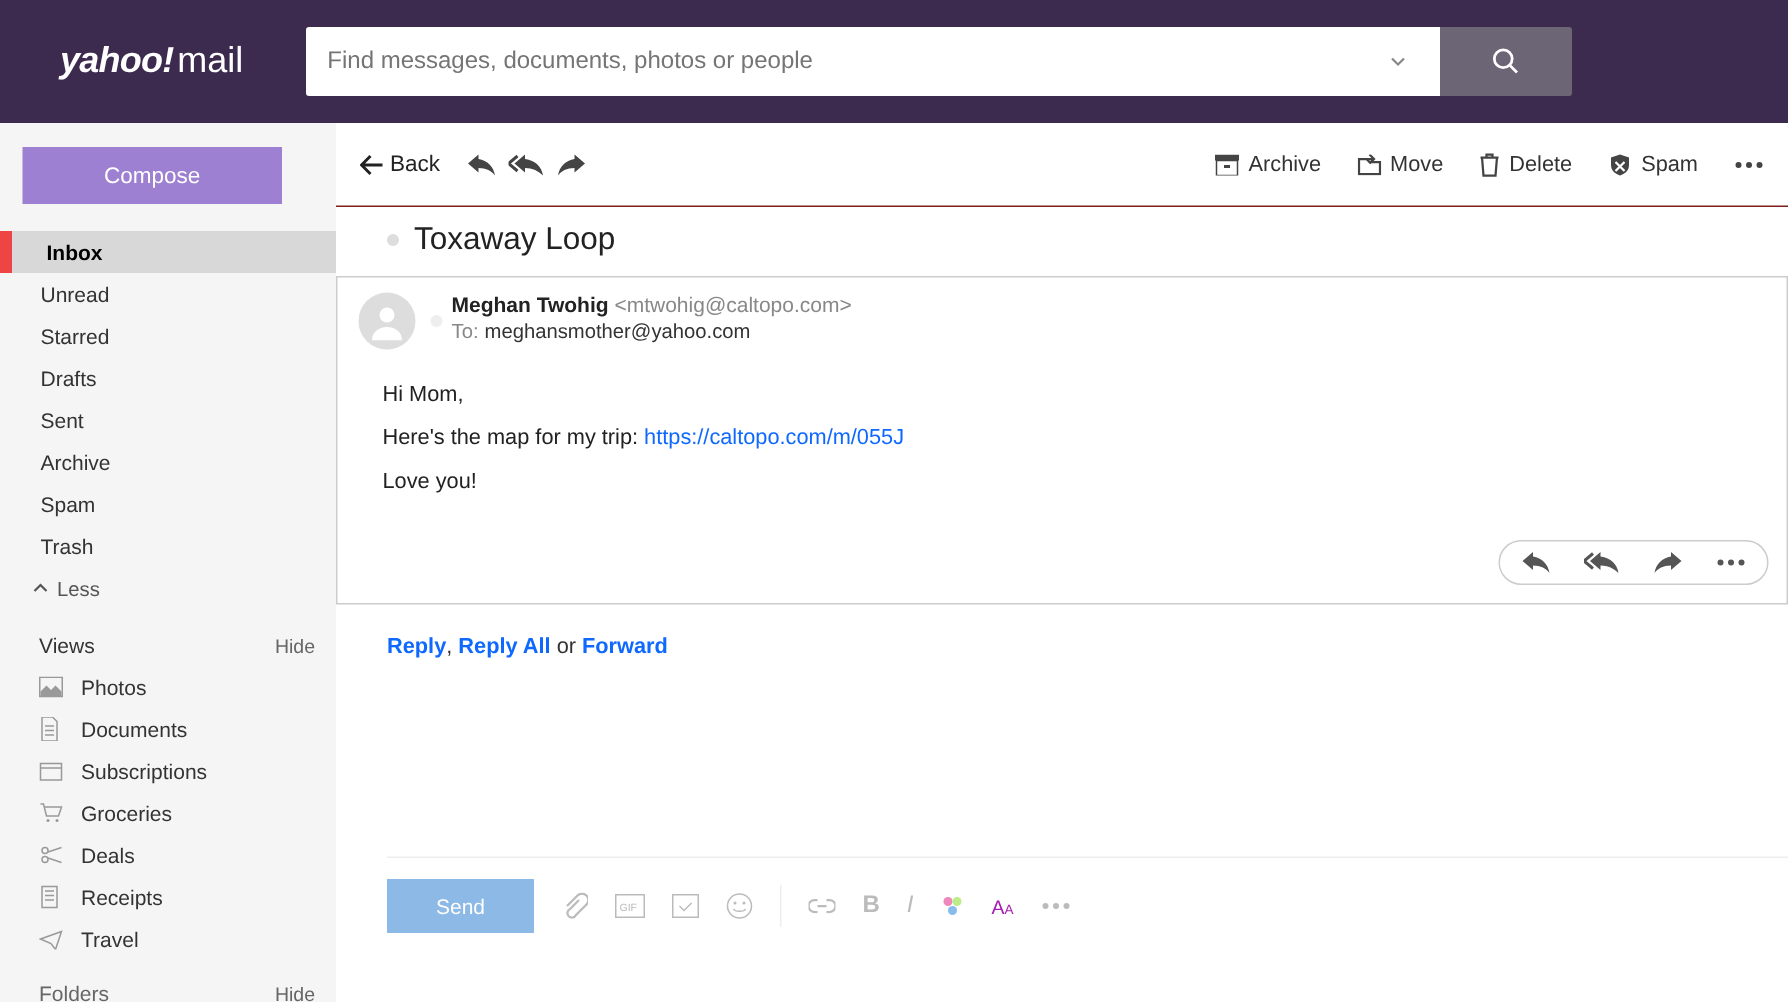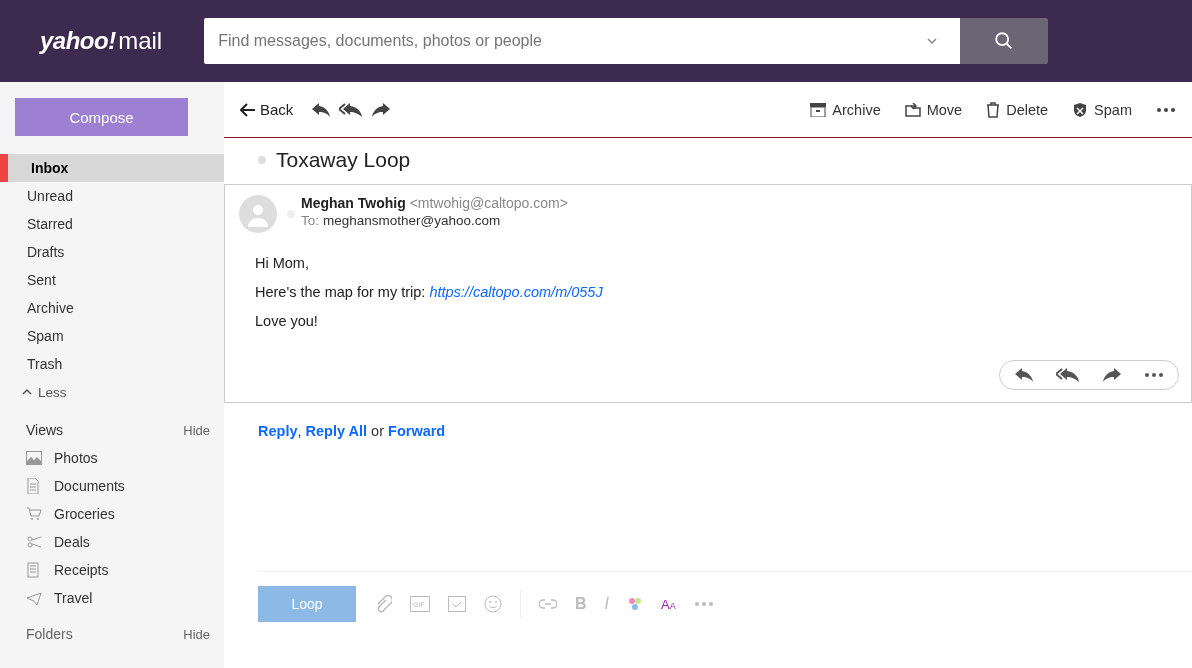--- a/index.html
+++ b/index.html
@@ -41,21 +41,21 @@
 .message-card { border: 1px solid #ccc; margin: 0 0 0 0; }
 .msg-header { padding: 10px 2px 2px 14px; display:flex; }
 .avatar { width:38px; height:38px; border-radius:50%; background:#ddd; display:flex; align-items:center; justify-content:center; color:#fff; margin-right:10px; flex-shrink:0; }
 .av-dot { width:8px; height:8px; border-radius:50%; background:#eee; margin-right:6px; align-self:center;}
 .from-block { font-size:14px; color:#333; }
 .from-name { font-weight:700; color:#222; }
 .from-email { color:#888; }
 .to-row { font-size:13.5px; color:#333; margin-top:2px; }
 .to-lbl { color:#888; margin-right:4px;}
 .msg-body { padding: 14px 16px 24px 30px; font-size: 14.5px; color: #222; line-height: 2.0; }
-.msg-body a { color: #0f69ff; text-decoration: none; font-style: italic; }
+.msg-body a { color: #0f69ff; text-decoration: none; }
 .msg-actions { display:flex; justify-content:flex-end; padding: 0 12px 12px; }
 .msg-act-pill { border:1px solid #ccc; border-radius: 20px; padding: 6px 14px; display:flex; gap: 22px; align-items:center;}
 .msg-act-pill span { cursor:pointer; color:#555;}
 .reply-line { padding: 20px 0 0 34px; font-size: 14.5px; color:#333; }
 .lnk { color: #0f69ff; font-weight:600; cursor:pointer;}
 .compose-bar { position:absolute; left: 34px; right: 0; bottom: 46px; border-top:1px solid #eee; padding-top: 14px; display:flex; align-items:center; gap: 18px;}
 .send-btn { width: 98px; height: 36px; background: #8db9e6; color:#fff; display:flex; align-items:center; justify-content:center; font-size:14px; cursor:pointer;}
 .fmt-group { display:flex; align-items:center; gap: 18px; color: #bbb; }
 .fmt-sep { width:1px; height: 28px; background:#eee; }
 svg { display:block; }
@@ -123,20 +123,29 @@
         <span>Photos</span>
       </div>
       <div class="view-item">
         <span class="vicon">
             <svg width="14" height="16" viewBox="0 0 14 16">
               <path d="M2 0h7l3 3v13H2z" fill="none" stroke="#999"></path>
               <path d="M4 6h6M4 9h6M4 12h6" stroke="#999"></path>
             </svg>
           </span>
         <span>Documents</span>
+      </div>
+      <div class="view-item">
+        <span class="vicon">
+            <svg width="16" height="14" viewBox="0 0 16 14">
+              <rect x="1" y="2" width="14" height="11" fill="none" stroke="#999"></rect>
+              <path d="M1 5h14" stroke="#999"></path>
+            </svg>
+          </span>
+        <span>Subscriptions</span>
       </div>
       <div class="view-item">
         <span class="vicon">
             <svg width="16" height="14" viewBox="0 0 16 14">
               <path d="M1 1h2l2 8h8l2-6H4" fill="none" stroke="#999"></path>
               <circle cx="6" cy="12" r="1" fill="#999"></circle>
               <circle cx="12" cy="12" r="1" fill="#999"></circle>
             </svg>
           </span>
         <span>Groceries</span>
@@ -296,21 +305,21 @@
             </span>
         </div>
       </div>
     </div>
 
     <div class="reply-line">
       <span class="lnk">Reply</span><span>, </span><span class="lnk">Reply All</span><span> or </span><span class="lnk">Forward</span>
     </div>
 
     <div class="compose-bar">
-      <div class="send-btn">Loop</div>
+      <div class="send-btn">Send</div>
       <div class="fmt-group">
         <span>
             <svg width="18" height="18" viewBox="0 0 18 18" fill="none">
               <path d="M12 5l-6 6a3 3 0 104 4l7-7a4 4 0 10-6-6L4 9" stroke="#bbb" stroke-width="1.5"></path>
             </svg>
           </span>
         <span>
             <svg width="20" height="16" viewBox="0 0 20 16">
               <rect x="0.5" y="0.5" width="19" height="15" fill="none" stroke="#bbb"></rect>
               <text x="3" y="11" font-size="7" fill="#bbb">GIF</text>

